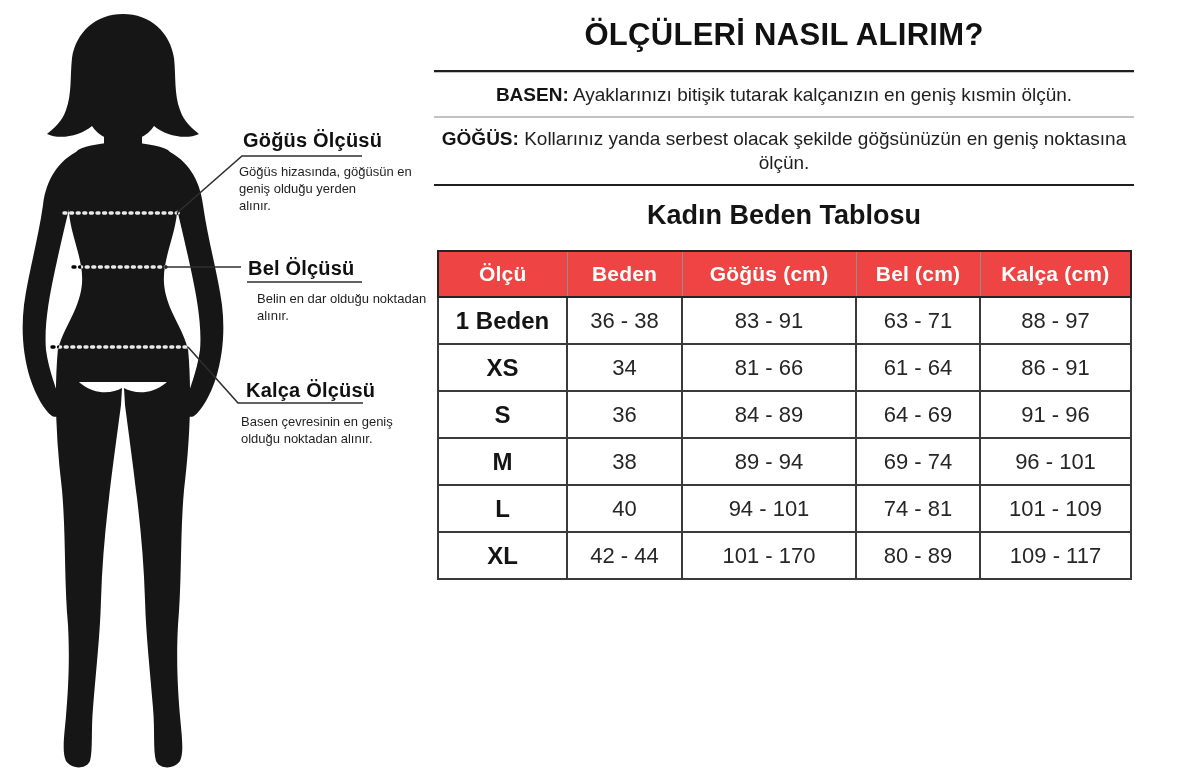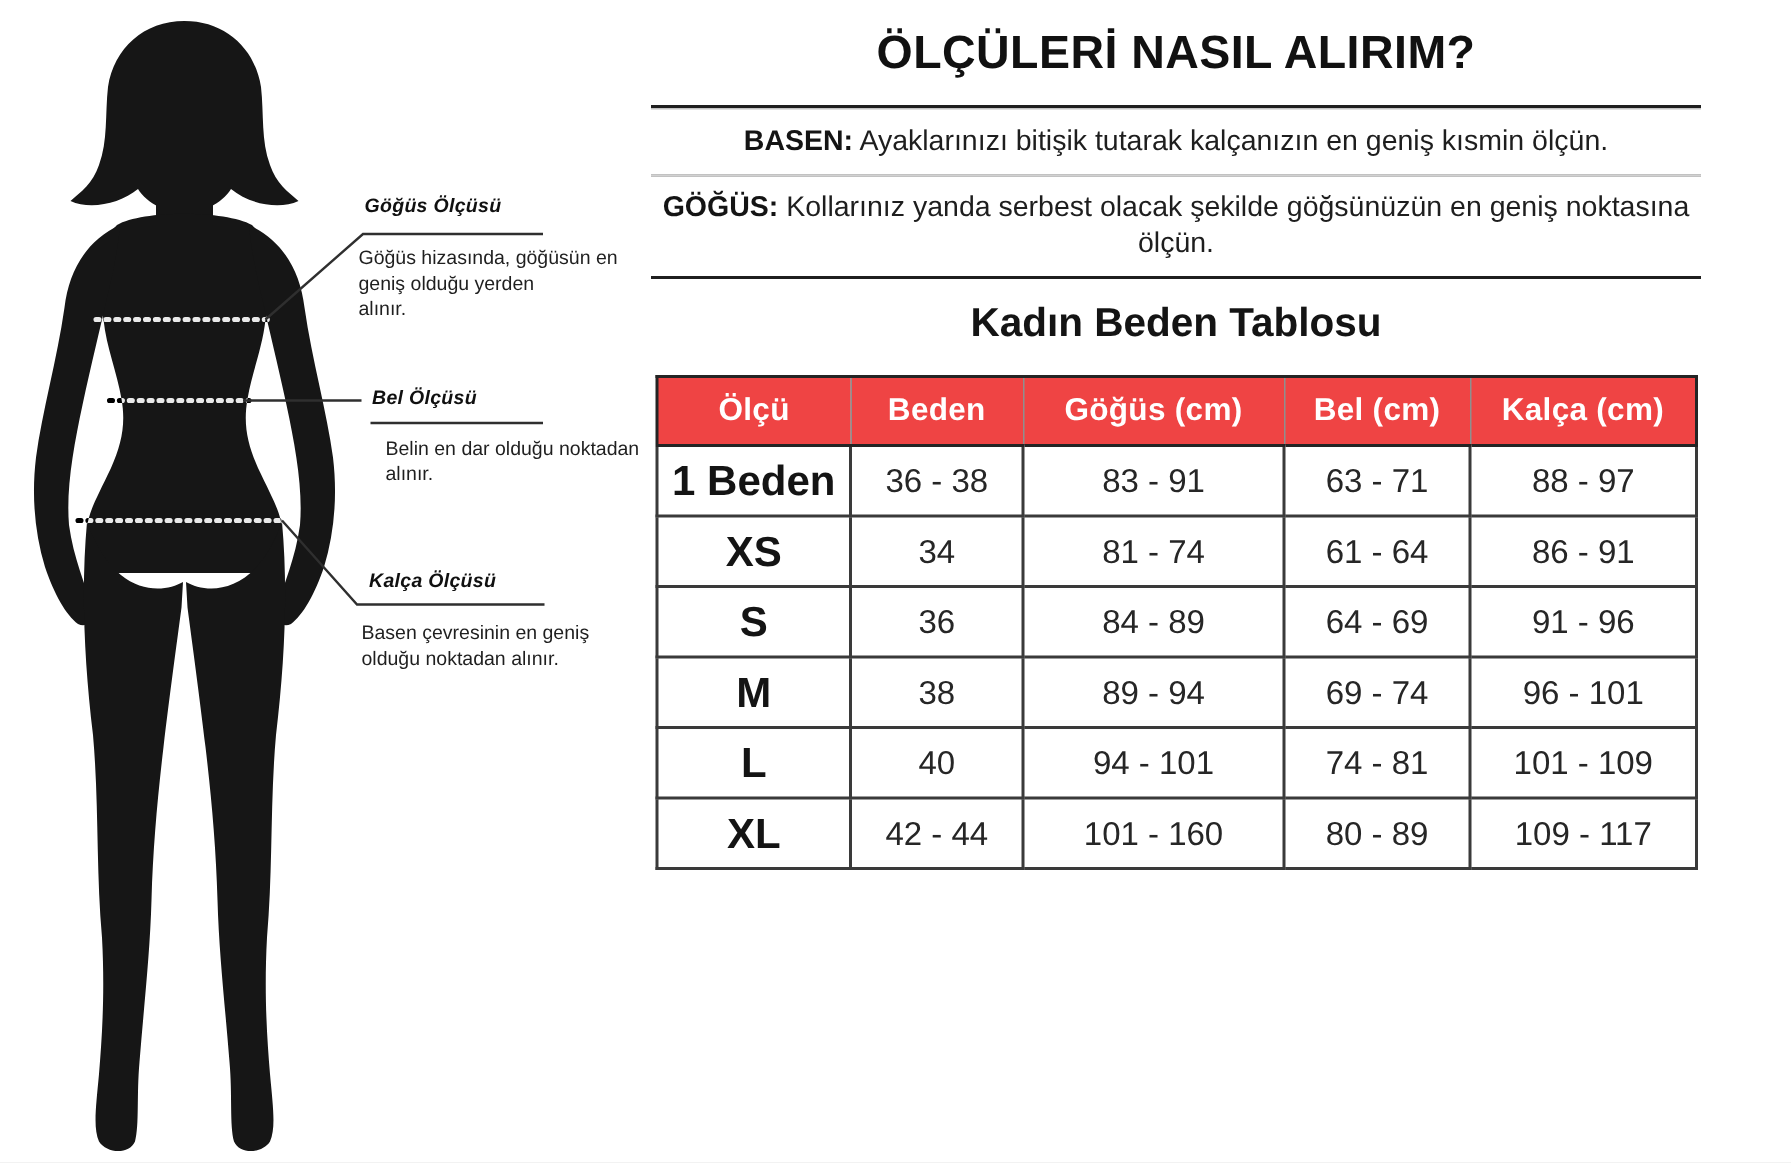--- a/index.html
+++ b/index.html
@@ -6,21 +6,21 @@
   .canvas{
     position:relative;width:1194px;height:775px;background:#ffffff;
     font-family:"Liberation Sans","DejaVu Sans",sans-serif;color:#1d1d1d;
     overflow:hidden;margin:0 auto;
   }
   
   .figure{position:absolute;left:0;top:0;}
   .leaders{position:absolute;left:0;top:0;pointer-events:none;}
   .measure{stroke:#ffffff;stroke-width:3.4;stroke-dasharray:2 4.6;stroke-linecap:round;mix-blend-mode:difference;}
   .leadline{stroke:#2f2f2f;stroke-width:1.6;fill:none;}
-  .ann-title{position:absolute;font-size:13px;font-weight:700;color:#101010;letter-spacing:.2px;font-style:italic;}
+  .ann-title{position:absolute;font-size:20px;font-weight:700;color:#101010;letter-spacing:.2px;}
   .ann-desc{position:absolute;font-size:13px;line-height:17px;color:#1f1f1f;}
   
   .right{position:absolute;left:390px;top:0;width:700px;margin-left:44px;}
   .main-title{margin:14px 0 14px 0;text-align:center;font-size:31px;line-height:42px;font-weight:800;color:#111;letter-spacing:.3px;}
   .rule{width:100%;border:0;margin:0;}
   .rule.dark{height:2px;background:#1f1f1f;}
   .rule.light{height:1px;background:#c2c2c2;}
   .instr{padding:10px 0;text-align:center;font-size:19px;line-height:23px;color:#1e1e1e;}
   .instr.tall{padding:9px 0;line-height:24px;}
   .instr b{font-weight:800;color:#141414;}
@@ -33,21 +33,21 @@
   table.size col:nth-child(3){width:174px;}
   table.size col:nth-child(4){width:124px;}
   table.size col:nth-child(5){width:151px;}
   table.size th{
     background:#ef4444;color:#ffffff;font-size:21px;font-weight:700;height:42px;
     border-left:1px solid #8f8f8f;border-bottom:2px solid #242424;text-align:center;letter-spacing:.2px;}
   table.size th:first-child{border-left:none;}
   table.size td{
     height:43px;text-align:center;vertical-align:middle;font-size:22px;color:#262626;
     border:2px solid #3a3a3a;background:#ffffff;}
-  table.size td.rowlabel{font-size:28px;font-weight:700;color:#141414;}
+  table.size td.rowlabel{font-size:24px;font-weight:700;color:#141414;}
 </style>
 </head>
 <body>
 
 <div class="canvas">
 
   <svg class="figure" width="260" height="775" viewBox="0 0 260 775" aria-hidden="true">
     <g fill="#161616">
 
       <path d="M123,14 C96,14 76,32 72,58 C70,76 72,94 66,110 C62,122 54,128 47,134 C60,140 80,136 92,126 C98,136 112,142 123,142 C134,142 148,136 154,126 C166,136 186,140 199,134 C192,128 184,122 180,110 C174,94 176,76 174,58 C170,32 150,14 123,14 Z"></path>
@@ -136,21 +136,21 @@
         <tr>
           <td class="rowlabel">1 Beden</td>
           <td>36 - 38</td>
           <td>83 - 91</td>
           <td>63 - 71</td>
           <td>88 - 97</td>
         </tr>
         <tr>
           <td class="rowlabel">XS</td>
           <td>34</td>
-          <td>81 - 74</td>
+          <td>81 - 66</td>
           <td>61 - 64</td>
           <td>86 - 91</td>
         </tr>
         <tr>
           <td class="rowlabel">S</td>
           <td>36</td>
           <td>84 - 89</td>
           <td>64 - 69</td>
           <td>91 - 96</td>
         </tr>
@@ -164,20 +164,20 @@
         <tr>
           <td class="rowlabel">L</td>
           <td>40</td>
           <td>94 - 101</td>
           <td>74 - 81</td>
           <td>101 - 109</td>
         </tr>
         <tr>
           <td class="rowlabel">XL</td>
           <td>42 - 44</td>
-          <td>101 - 160</td>
+          <td>101 - 170</td>
           <td>80 - 89</td>
           <td>109 - 117</td>
         </tr>
       </tbody>
     </table>
   </div>
 </div>
 
 </body></html>

